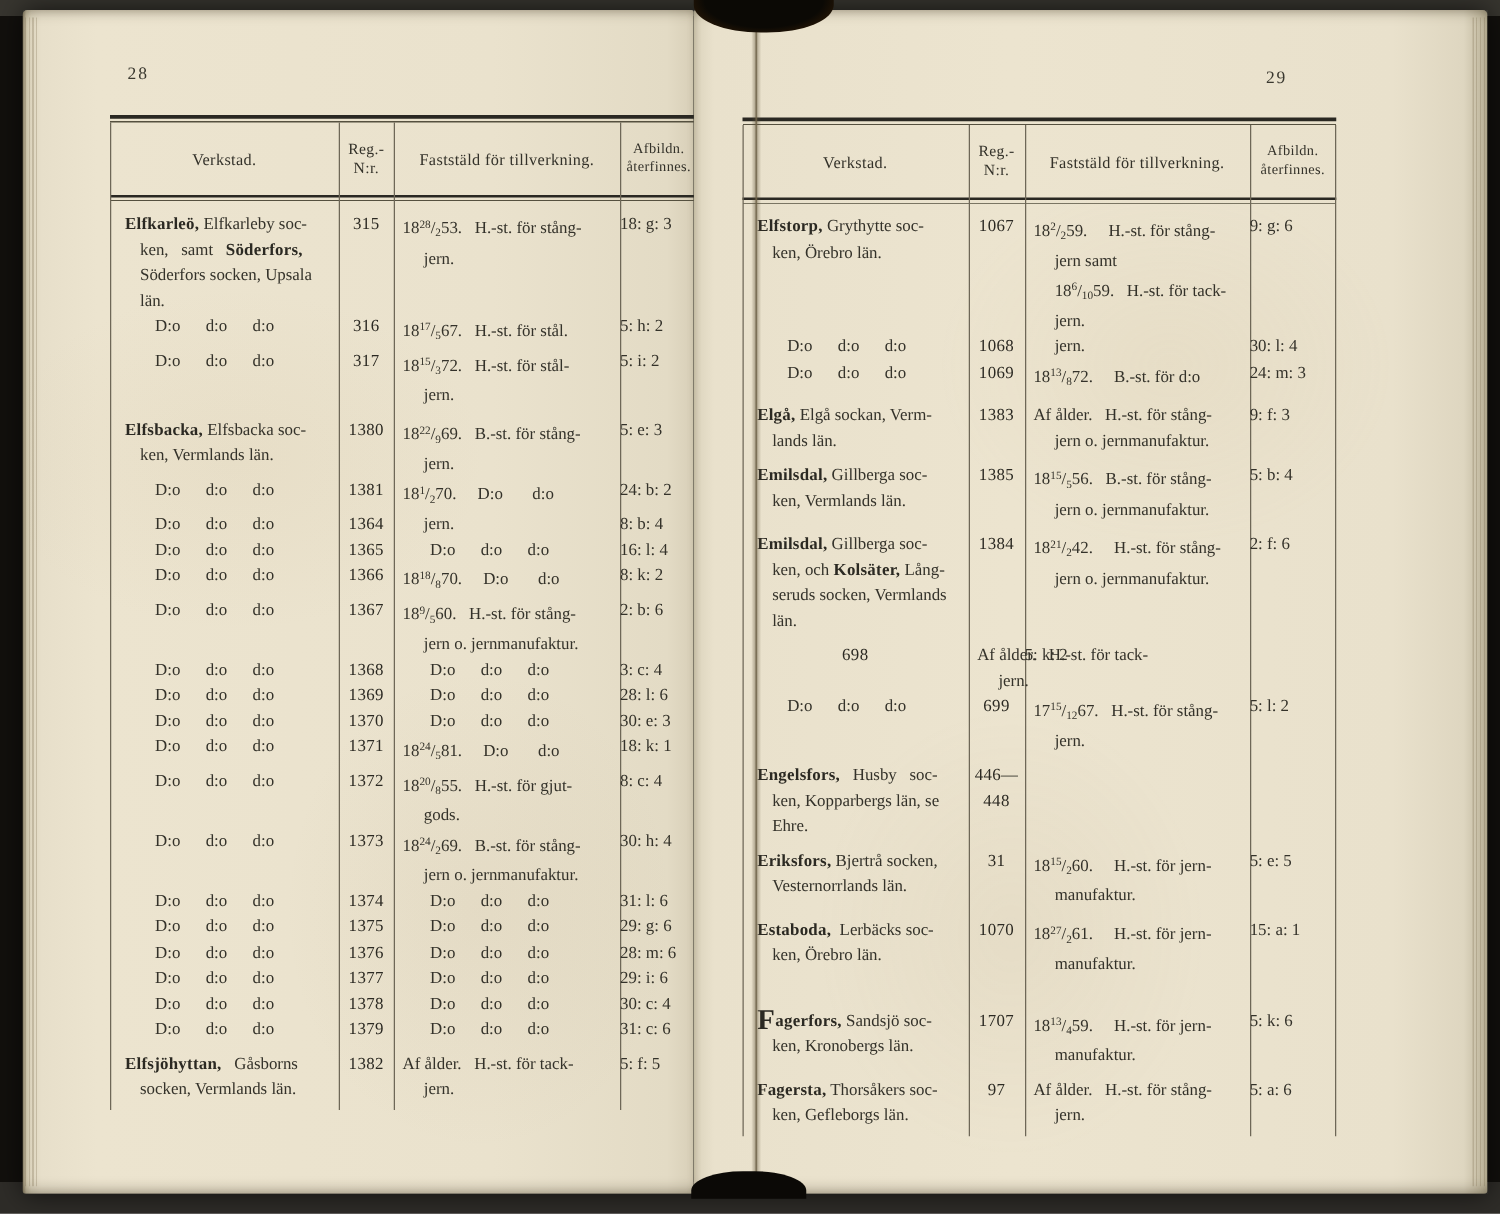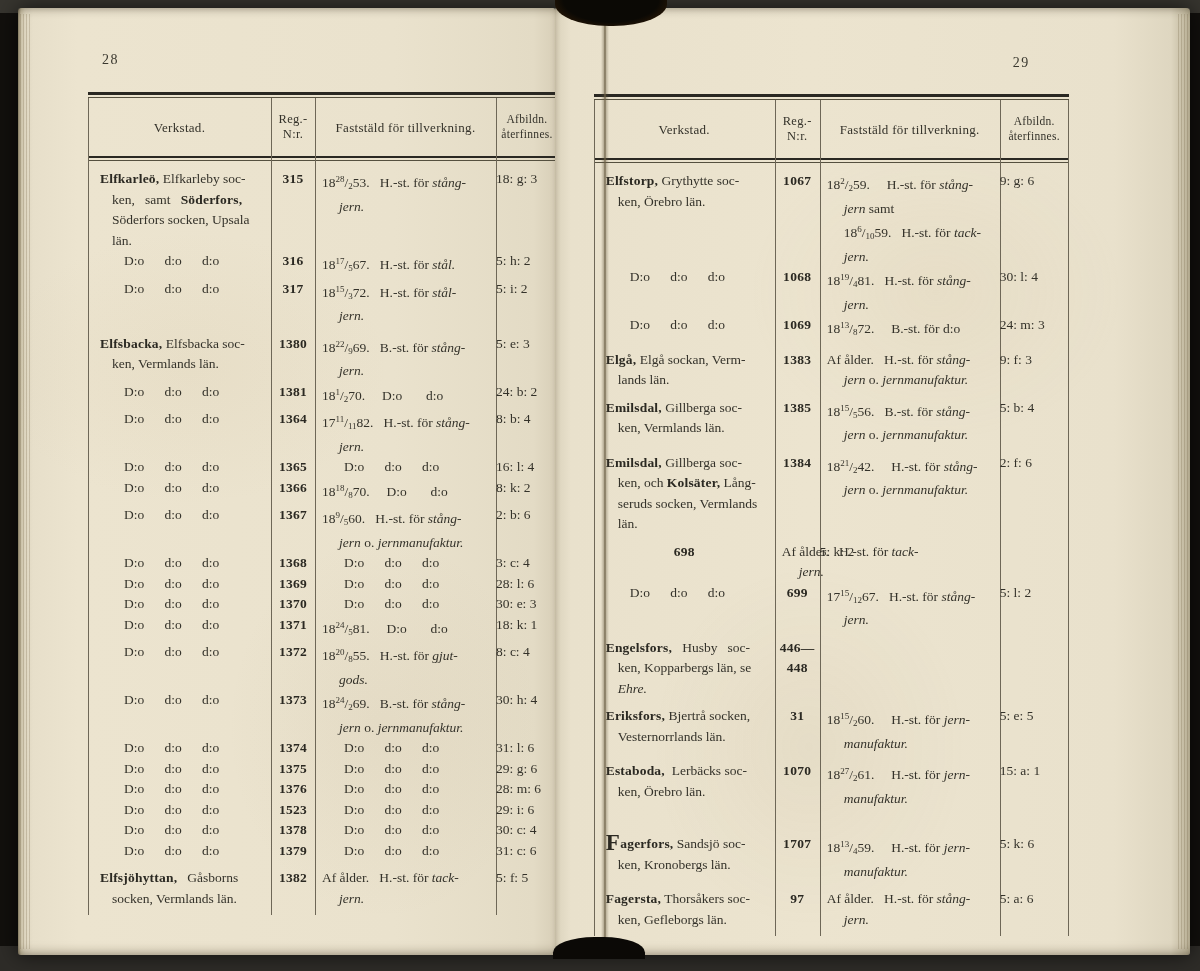--- a/index.html
+++ b/index.html
@@ -62,28 +62,28 @@
   .page-left .row{grid-template-columns:183px 44px 181px 62px}
   .page-right .row{grid-template-columns:181px 45px 180px 69px}
   .row.group{margin-top:7px}
   .row.section{margin-top:25px}
   .tbody .row:first-child{margin-top:3px}
 
   .line{white-space:pre}
   .c-verkstad{padding-left:12px}
   .c-verkstad .cont{padding-left:12px}
   .c-verkstad .ditto{padding-left:24px}
-  .c-reg{text-align:center;font-weight:bold;letter-spacing:.3px;white-space:pre;color:#2b2922}
+  .c-reg{text-align:center;font-weight:normal;letter-spacing:.3px;white-space:pre;color:#2b2922}
   .c-fastst{padding-left:7px}
   .c-fastst .cont{padding-left:17px}
   .c-fastst .ditto{padding-left:22px}
   .c-afbild{padding-right:8px;white-space:pre}
 
   .s-b{font-weight:bold;letter-spacing:.2px;color:#2b2922}
-  .s-i{font-style:italic}
+  .s-i{}
   .s-sup{font-size:9px;vertical-align:4.5px}
   .s-sub{font-size:9px;vertical-align:-2.5px}
   .s-drop{font-size:23px;font-weight:bold;line-height:10px;vertical-align:-2px;letter-spacing:.5px;color:#2b2922}
 </style>
 </head>
 <body>
 
 <div class="book">
   <section class="page page-left">
     <div class="page-edge"></div>
@@ -169,21 +169,20 @@
               <div class="line"><span>18</span><span class="s-sup">1</span><span>/</span><span class="s-sub">2</span><span>70.  D:o   d:o</span></div>
             </div>
             <div class="cell c-afbild">24: b: 2</div>
           </div>
           <div class="row">
             <div class="cell c-verkstad">
               <div class="line ditto"><span>D:o  d:o  d:o</span></div>
             </div>
             <div class="cell c-reg"><div class="rline">1364</div></div>
             <div class="cell c-fastst">
-              <div class="line"><span>17</span><span class="s-sup">11</span><span>/</span><span class="s-sub">11</span><span>82.  H.-st. för </span><span class="s-i">stång-</span></div>
               <div class="line cont"><span class="s-i">jern.</span></div>
             </div>
             <div class="cell c-afbild">8: b: 4</div>
           </div>
           <div class="row">
             <div class="cell c-verkstad">
               <div class="line ditto"><span>D:o  d:o  d:o</span></div>
             </div>
             <div class="cell c-reg"><div class="rline">1365</div></div>
             <div class="cell c-fastst">
@@ -301,21 +300,21 @@
             <div class="cell c-reg"><div class="rline">1376</div></div>
             <div class="cell c-fastst">
               <div class="line ditto"><span>D:o  d:o  d:o</span></div>
             </div>
             <div class="cell c-afbild">28: m: 6</div>
           </div>
           <div class="row">
             <div class="cell c-verkstad">
               <div class="line ditto"><span>D:o  d:o  d:o</span></div>
             </div>
-            <div class="cell c-reg"><div class="rline">1523</div></div>
+            <div class="cell c-reg"><div class="rline">1377</div></div>
             <div class="cell c-fastst">
               <div class="line ditto"><span>D:o  d:o  d:o</span></div>
             </div>
             <div class="cell c-afbild">29: i: 6</div>
           </div>
           <div class="row">
             <div class="cell c-verkstad">
               <div class="line ditto"><span>D:o  d:o  d:o</span></div>
             </div>
             <div class="cell c-reg"><div class="rline">1378</div></div>
@@ -391,21 +390,20 @@
               <div class="line cont"><span class="s-i">jern.</span></div>
             </div>
             <div class="cell c-afbild">9: g: 6</div>
           </div>
           <div class="row">
             <div class="cell c-verkstad">
               <div class="line ditto"><span>D:o  d:o  d:o</span></div>
             </div>
             <div class="cell c-reg"><div class="rline">1068</div></div>
             <div class="cell c-fastst">
-              <div class="line"><span>18</span><span class="s-sup">19</span><span>/</span><span class="s-sub">4</span><span>81.  H.-st. för </span><span class="s-i">stång-</span></div>
               <div class="line cont"><span class="s-i">jern.</span></div>
             </div>
             <div class="cell c-afbild">30: l: 4</div>
           </div>
           <div class="row">
             <div class="cell c-verkstad">
               <div class="line ditto"><span>D:o  d:o  d:o</span></div>
             </div>
             <div class="cell c-reg"><div class="rline">1069</div></div>
             <div class="cell c-fastst">

